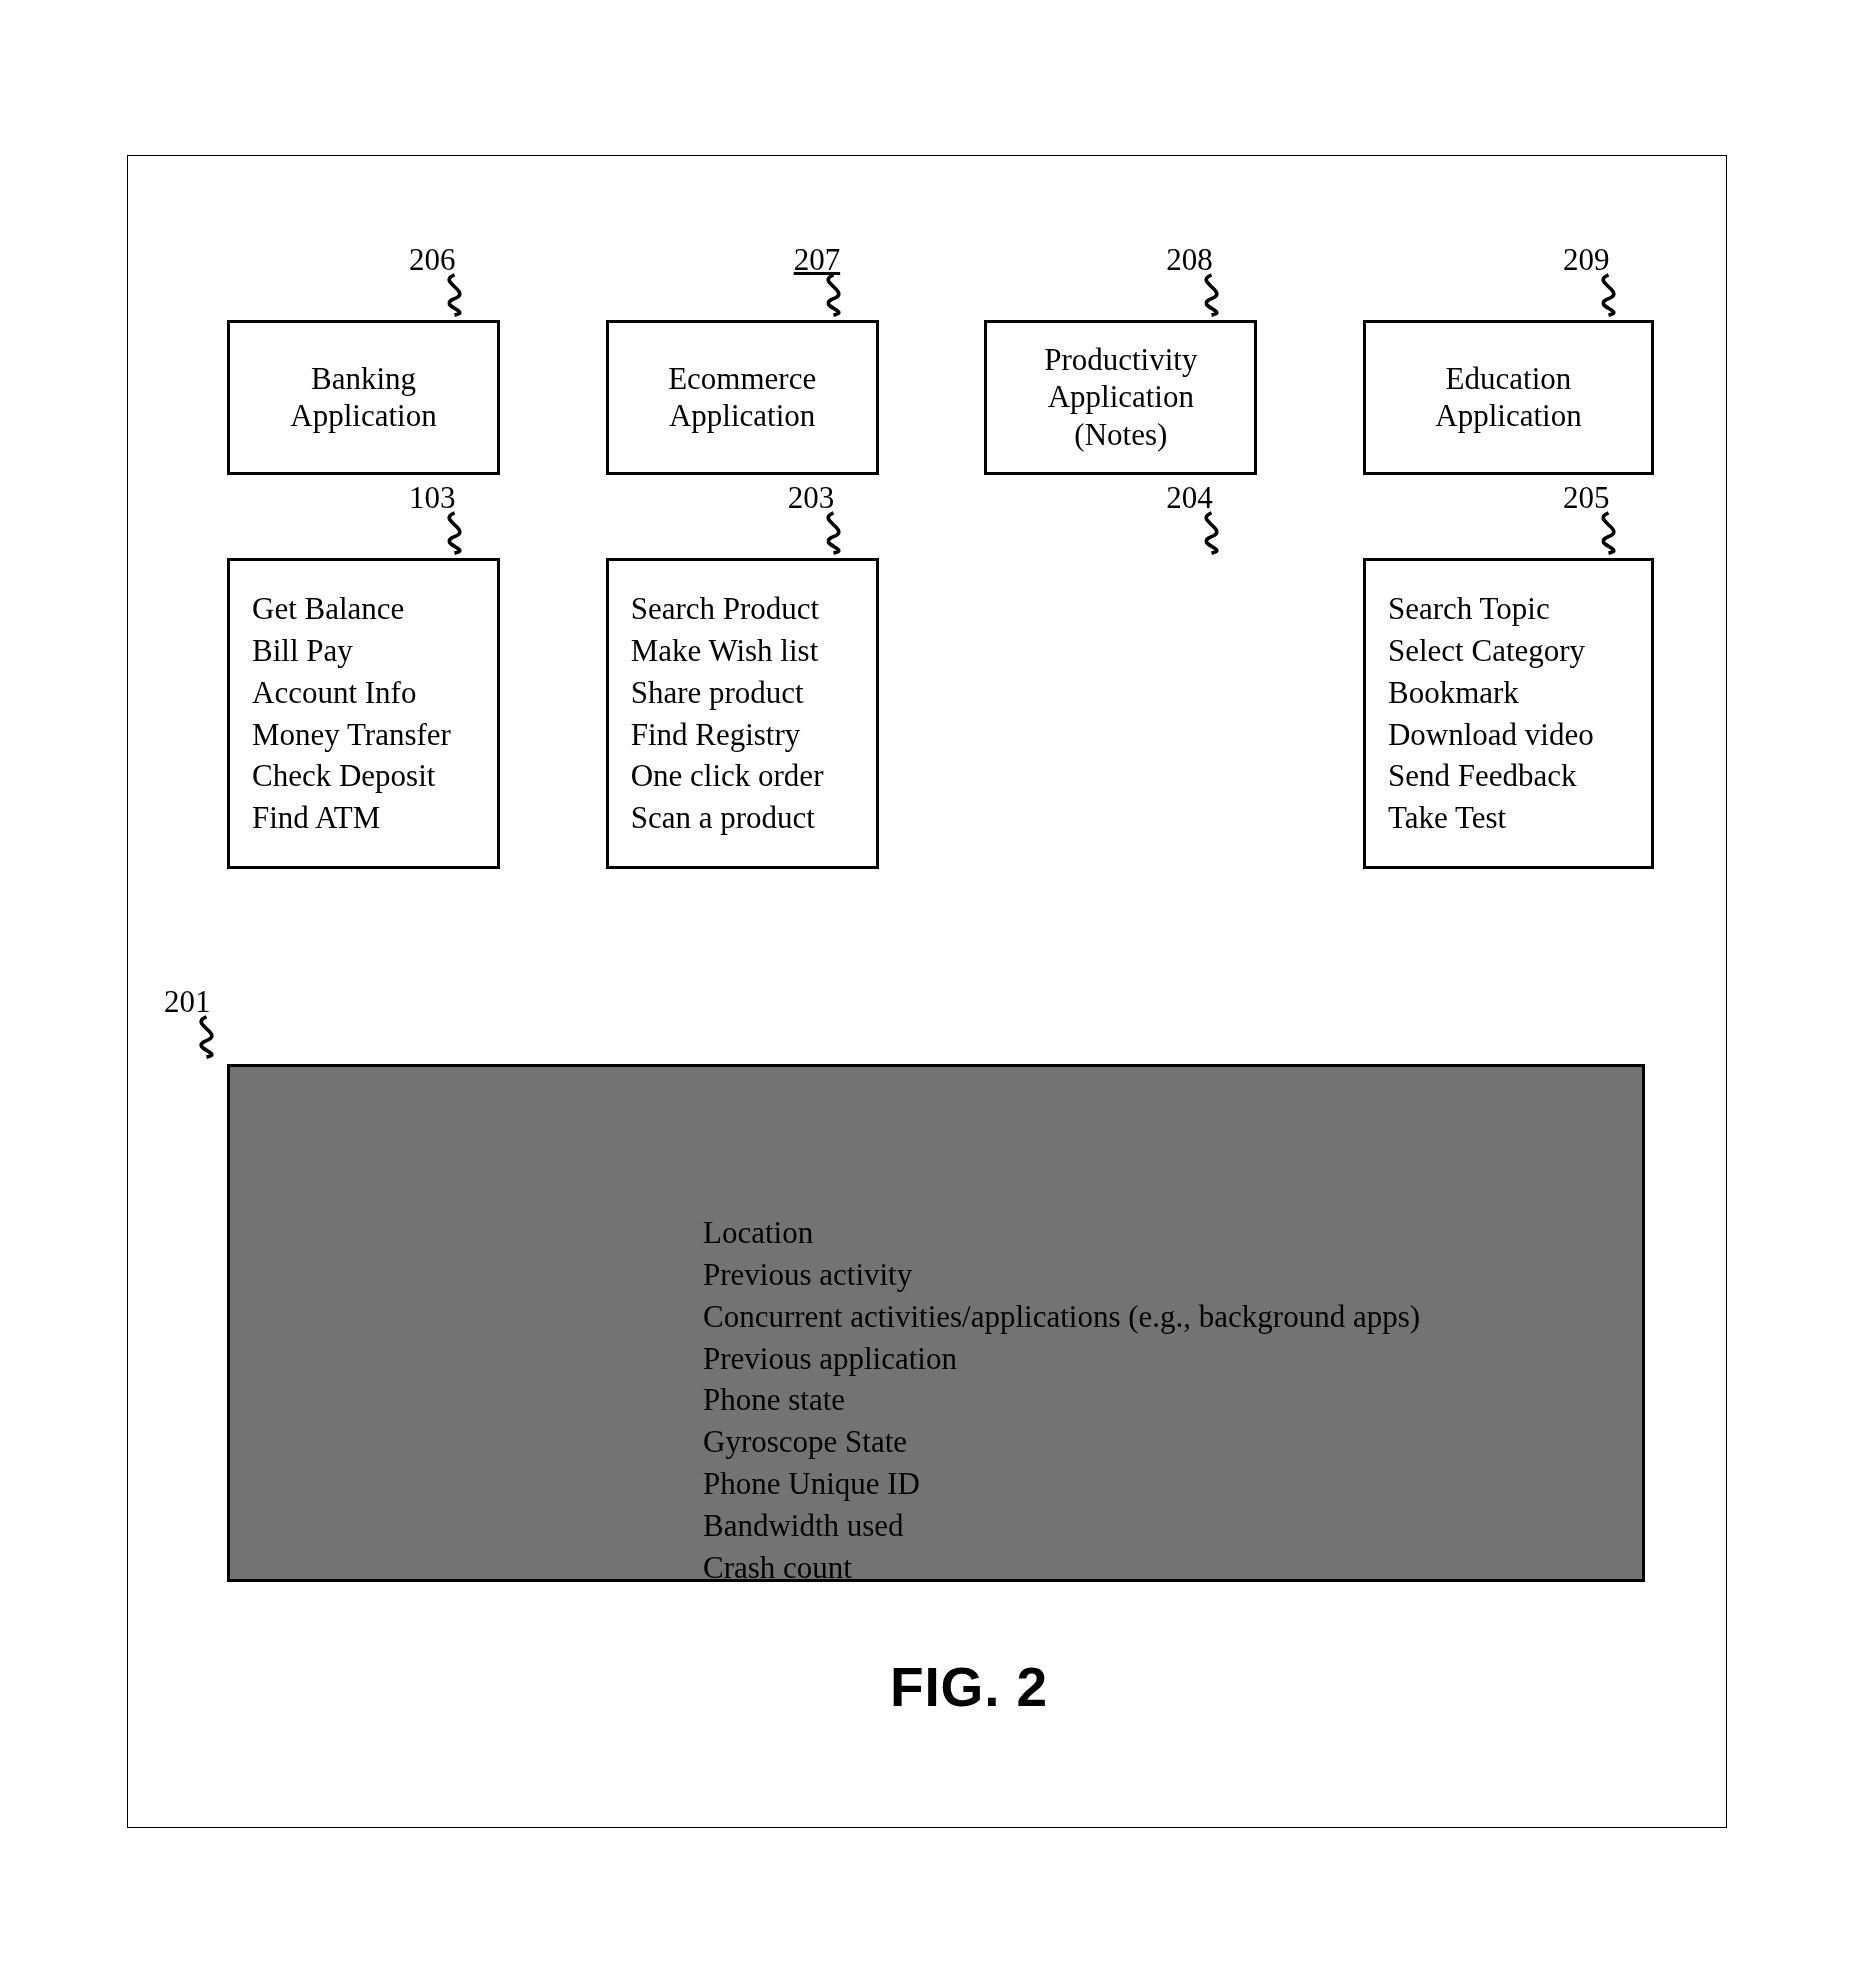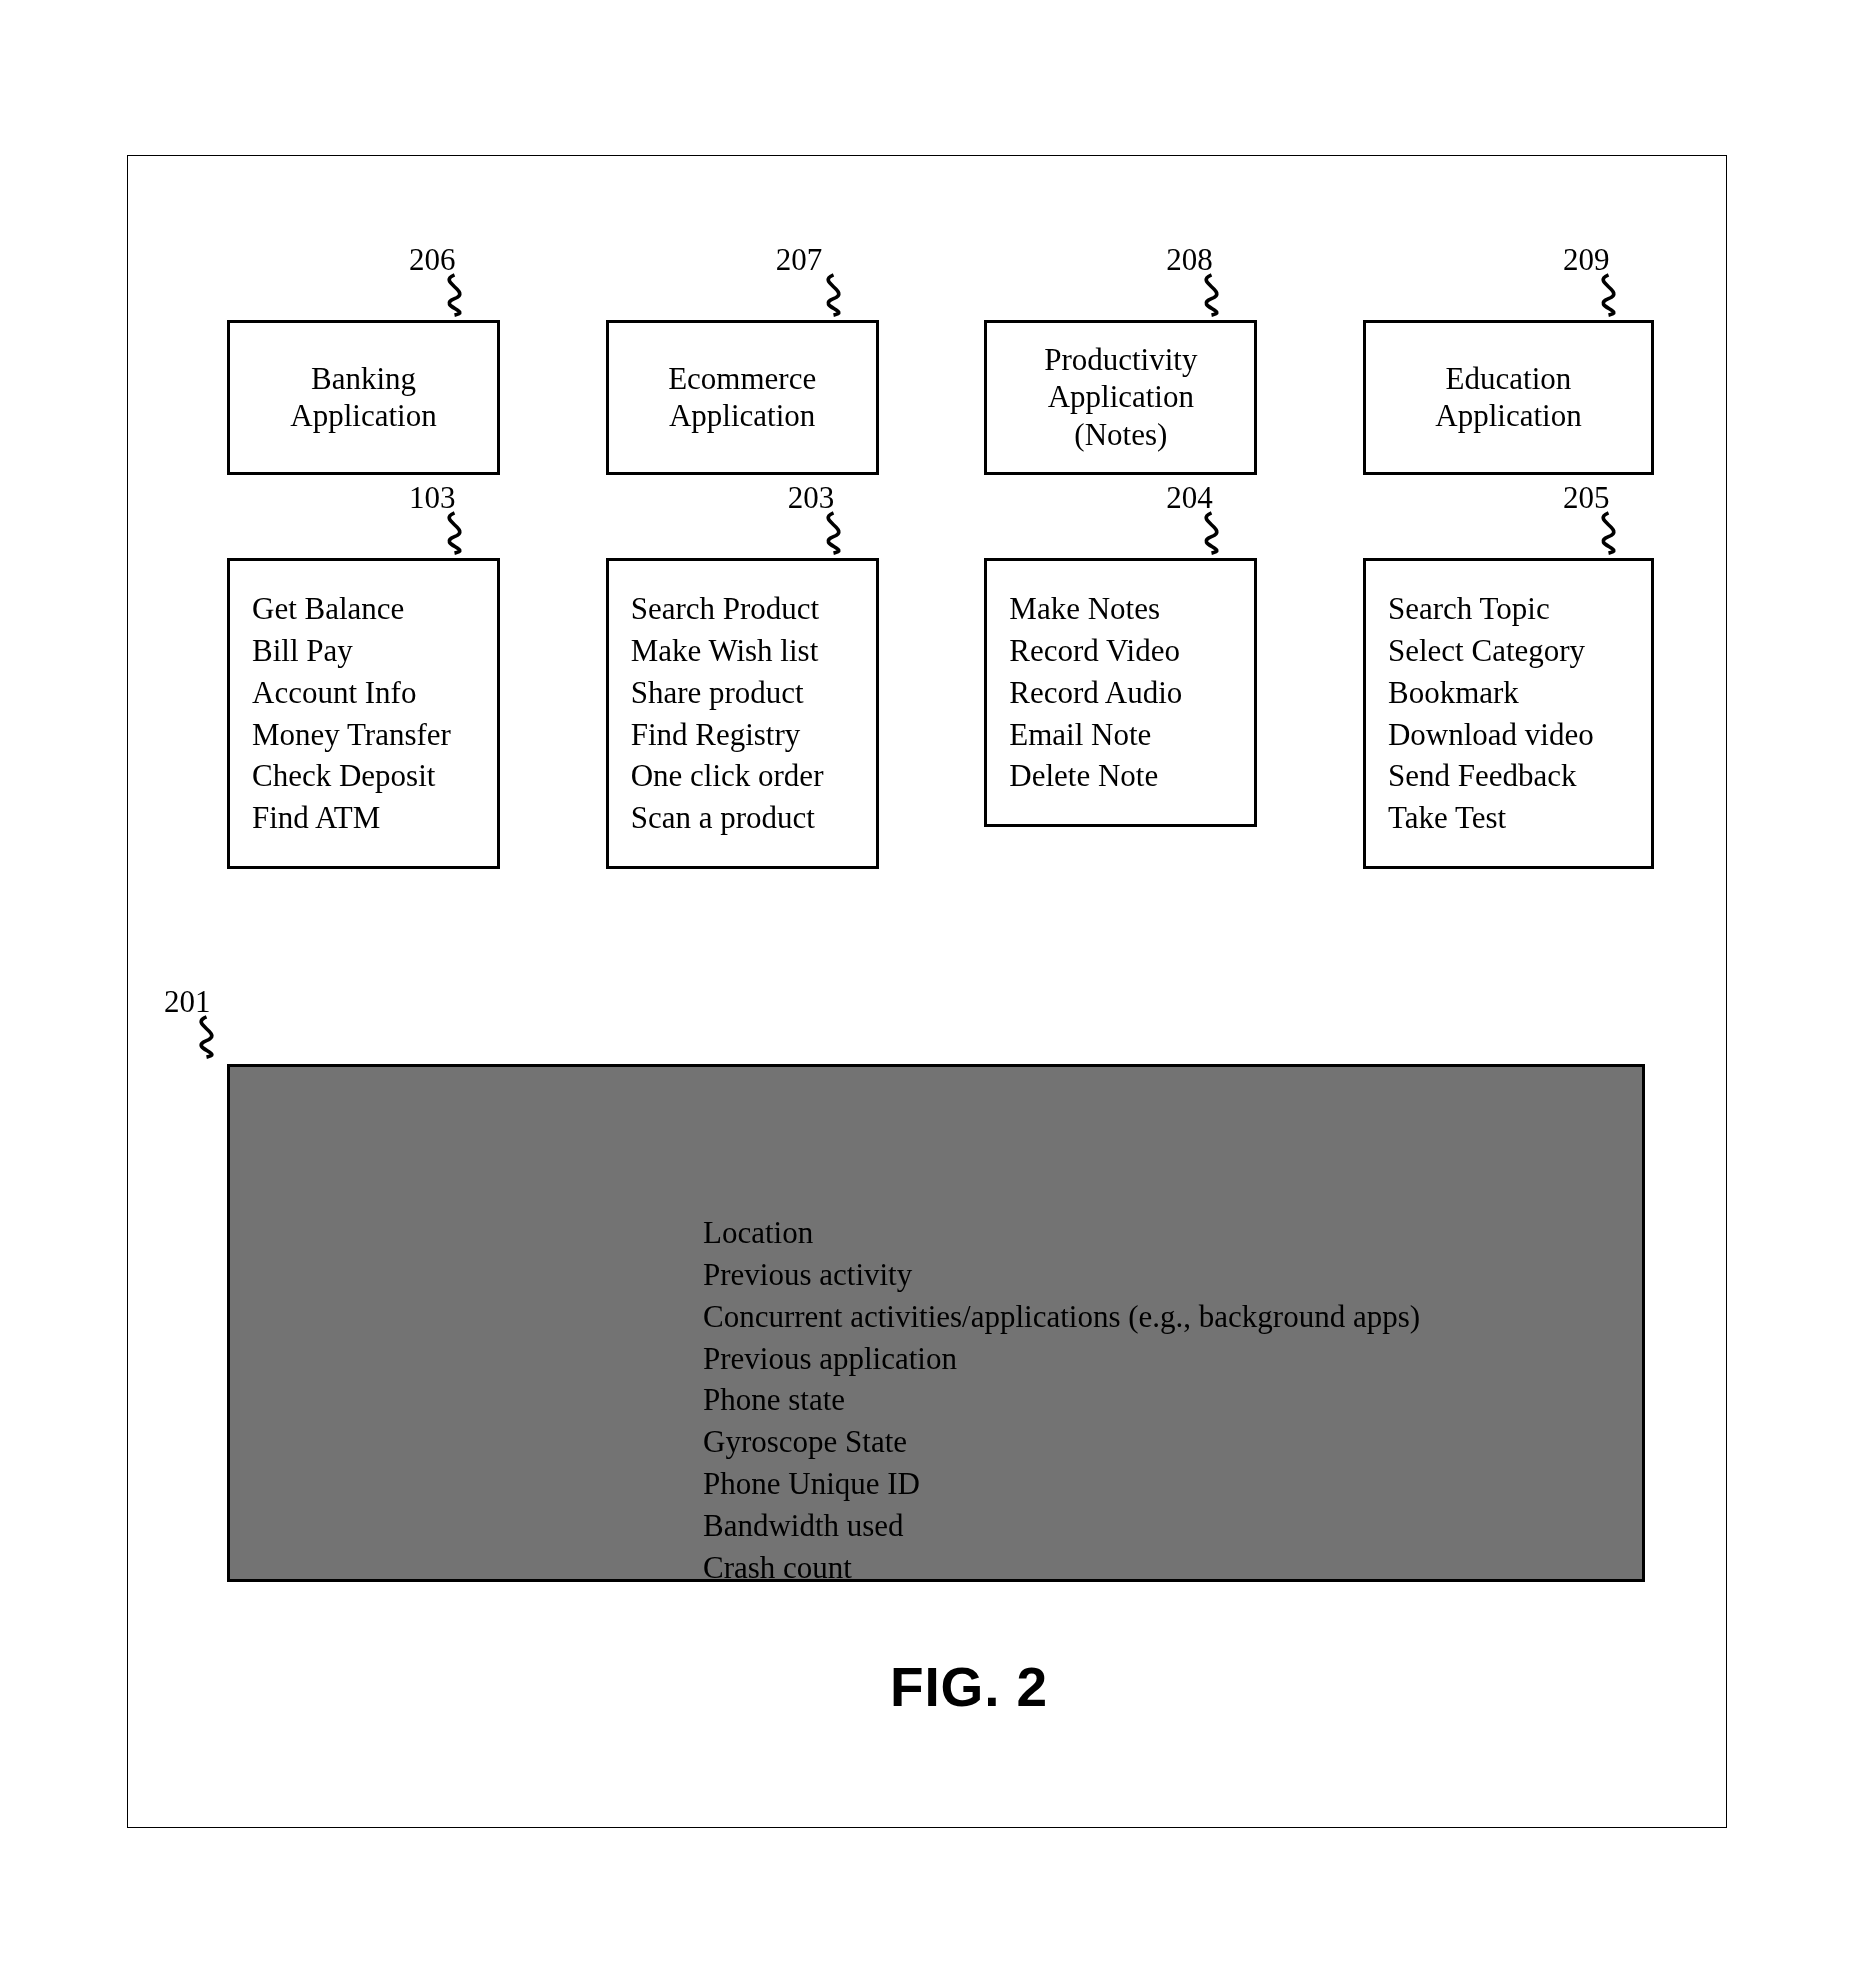--- a/index.html
+++ b/index.html
@@ -148,21 +148,21 @@
       <div>Bill Pay</div>
       <div>Account Info</div>
       <div>Money Transfer</div>
       <div>Check Deposit</div>
       <div>Find ATM</div>
     </div>
   </div>
 
   <div class="col">
     <div class="ref-group">
-      <span class="ref-num" style="left:170px;">207</span>
+      <span class="ref-num" style="left:188px;text-decoration:underline;">207</span>
       <span class="squiggle" style="left:200px;">
         <svg viewBox="0 0 60 48">
             <path d="M30 2 C10 10,50 20,30 28 C10 36,50 42,30 46" fill="none" stroke="#000" stroke-width="4"></path>
           </svg>
       </span>
     </div>
     <div class="box title-box">
       <span style="white-space:pre-line;">Ecommerce
 Application</span>
     </div>
@@ -198,27 +198,20 @@
 Application
 (Notes)</span>
     </div>
     <div class="ref-group">
       <span class="ref-num" style="left:182px;">204</span>
       <span class="squiggle" style="left:200px;">
         <svg viewBox="0 0 60 48">
             <path d="M30 2 C10 10,50 20,30 28 C10 36,50 42,30 46" fill="none" stroke="#000" stroke-width="4"></path>
           </svg>
       </span>
-    </div>
-    <div class="box tasks-box">
-      <div>Make Notes</div>
-      <div>Record Video</div>
-      <div>Record Audio</div>
-      <div>Email Note</div>
-      <div>Delete Note</div>
     </div>
   </div>
 
   <div class="col wide">
     <div class="ref-group">
       <span class="ref-num" style="left:200px;">209</span>
       <span class="squiggle" style="left:218px;">
         <svg viewBox="0 0 60 48">
             <path d="M30 2 C10 10,50 20,30 28 C10 36,50 42,30 46" fill="none" stroke="#000" stroke-width="4"></path>
           </svg>

